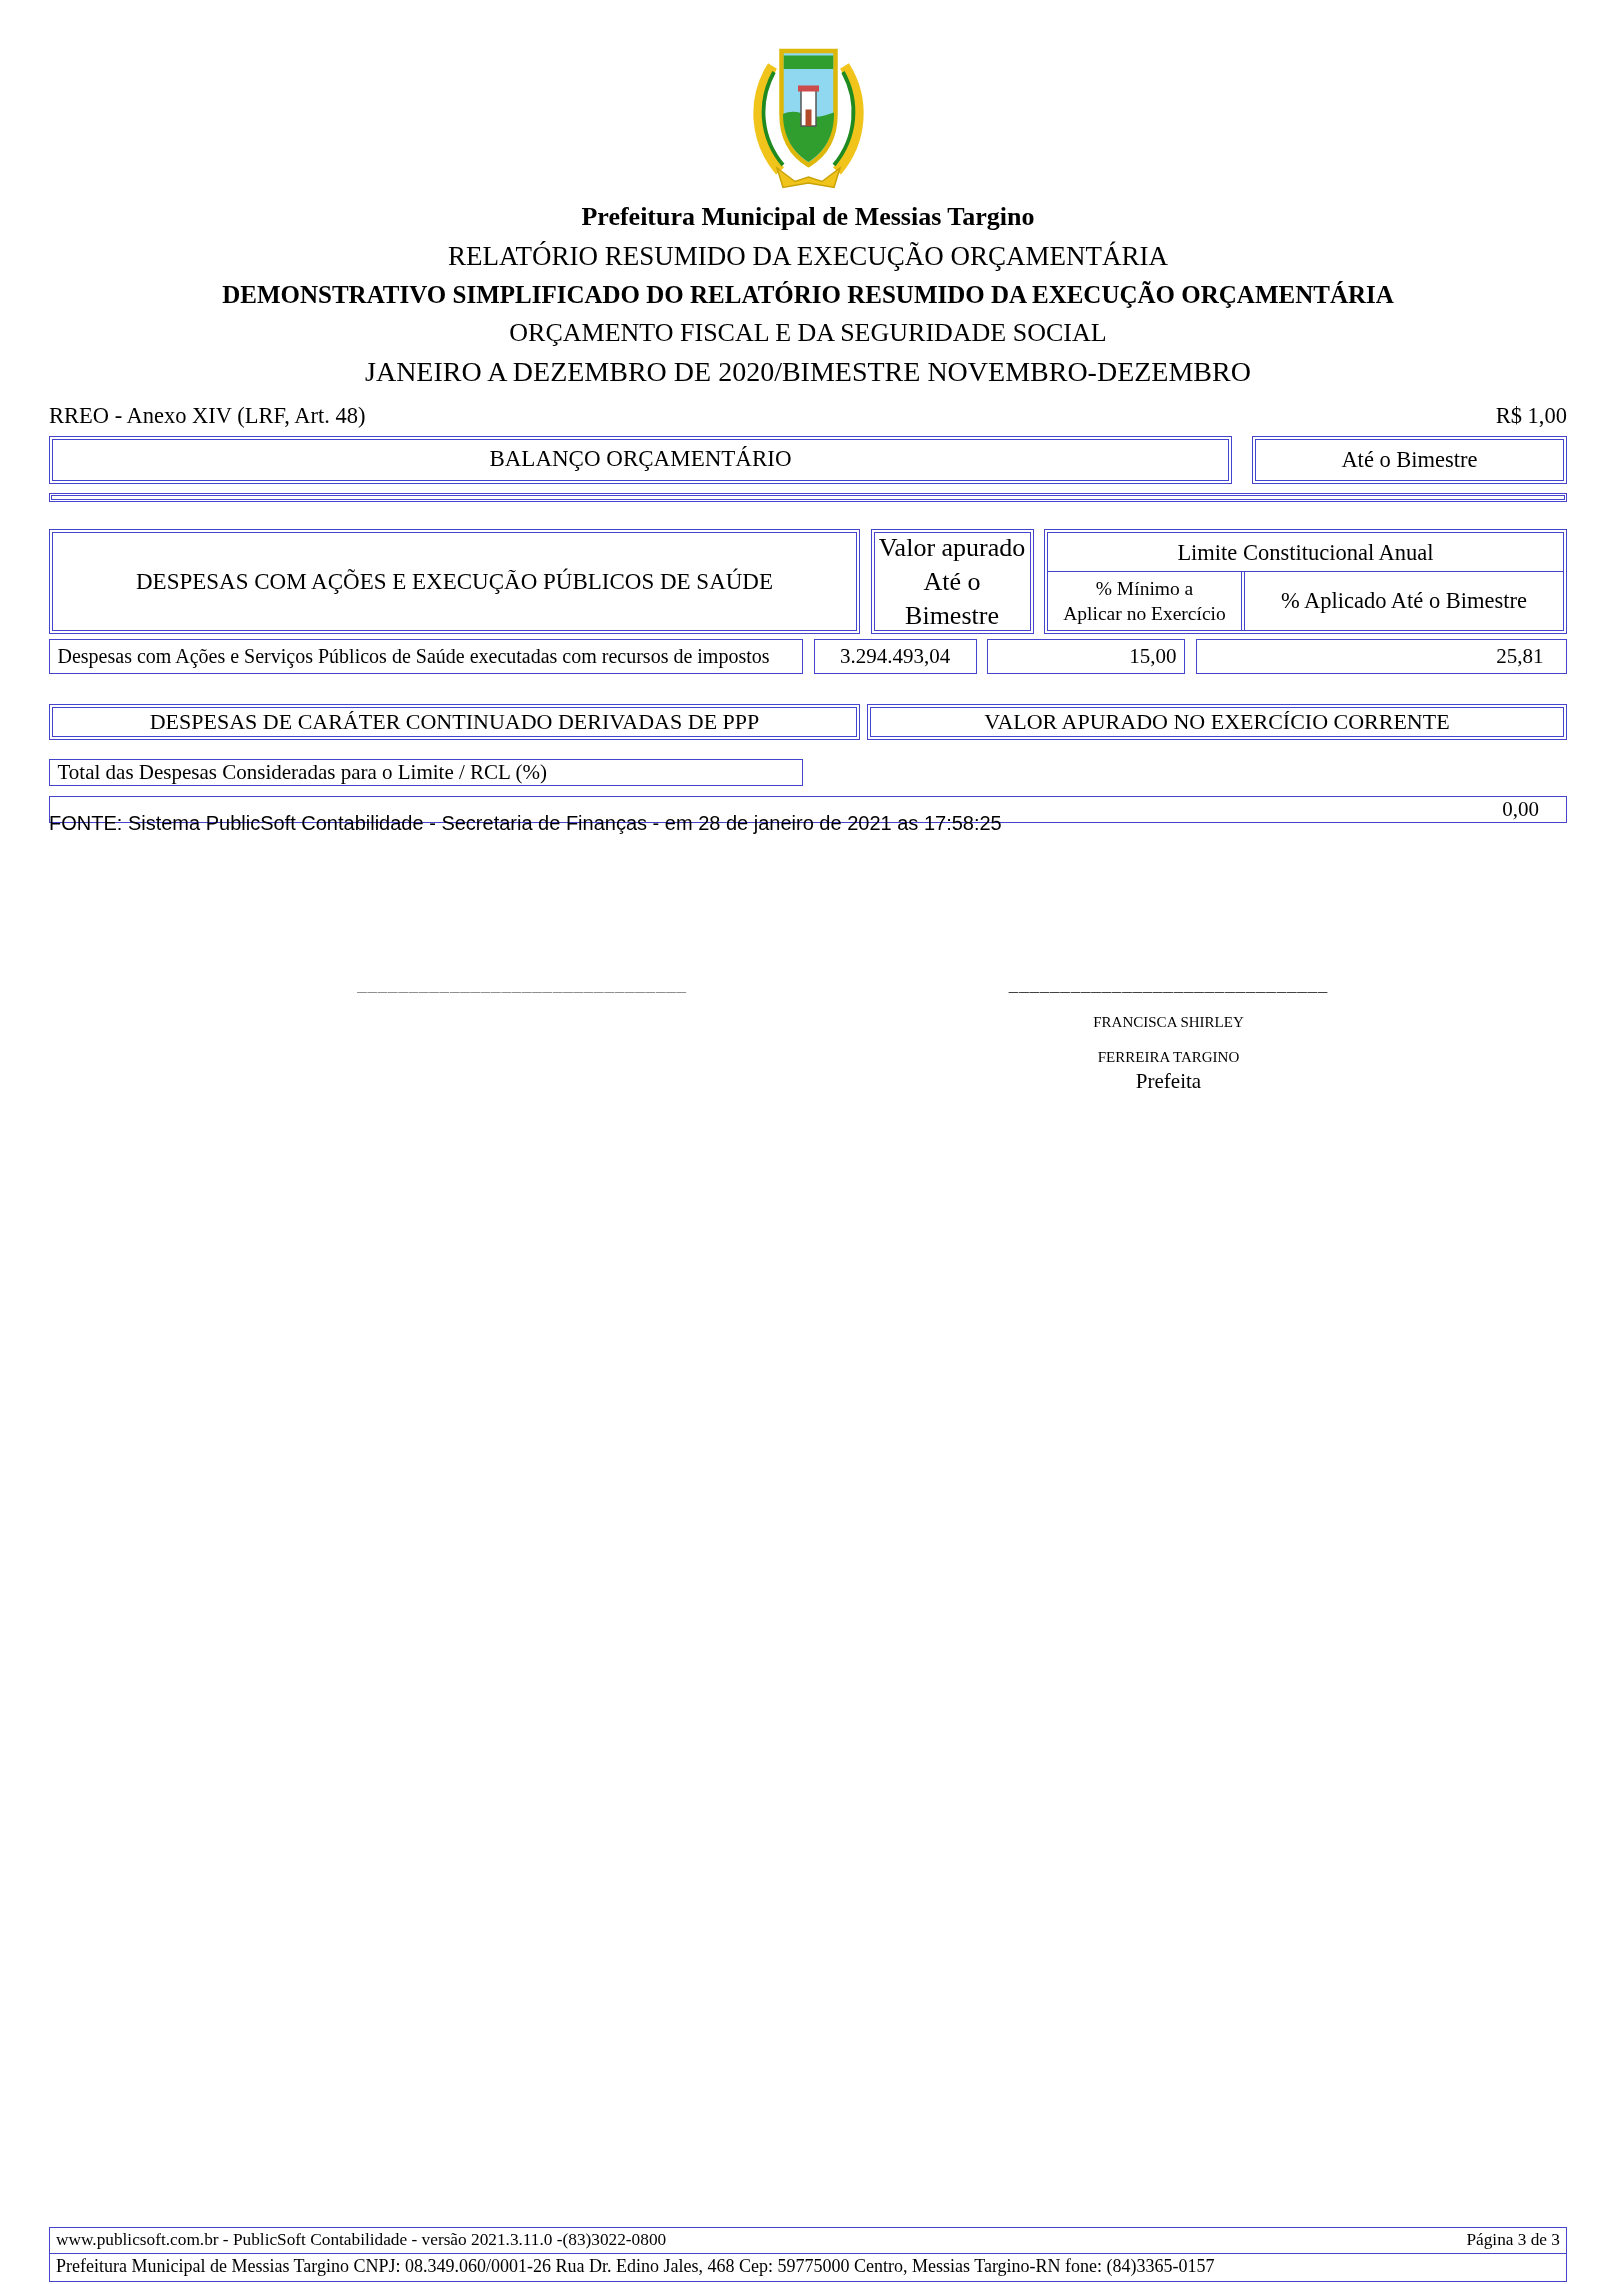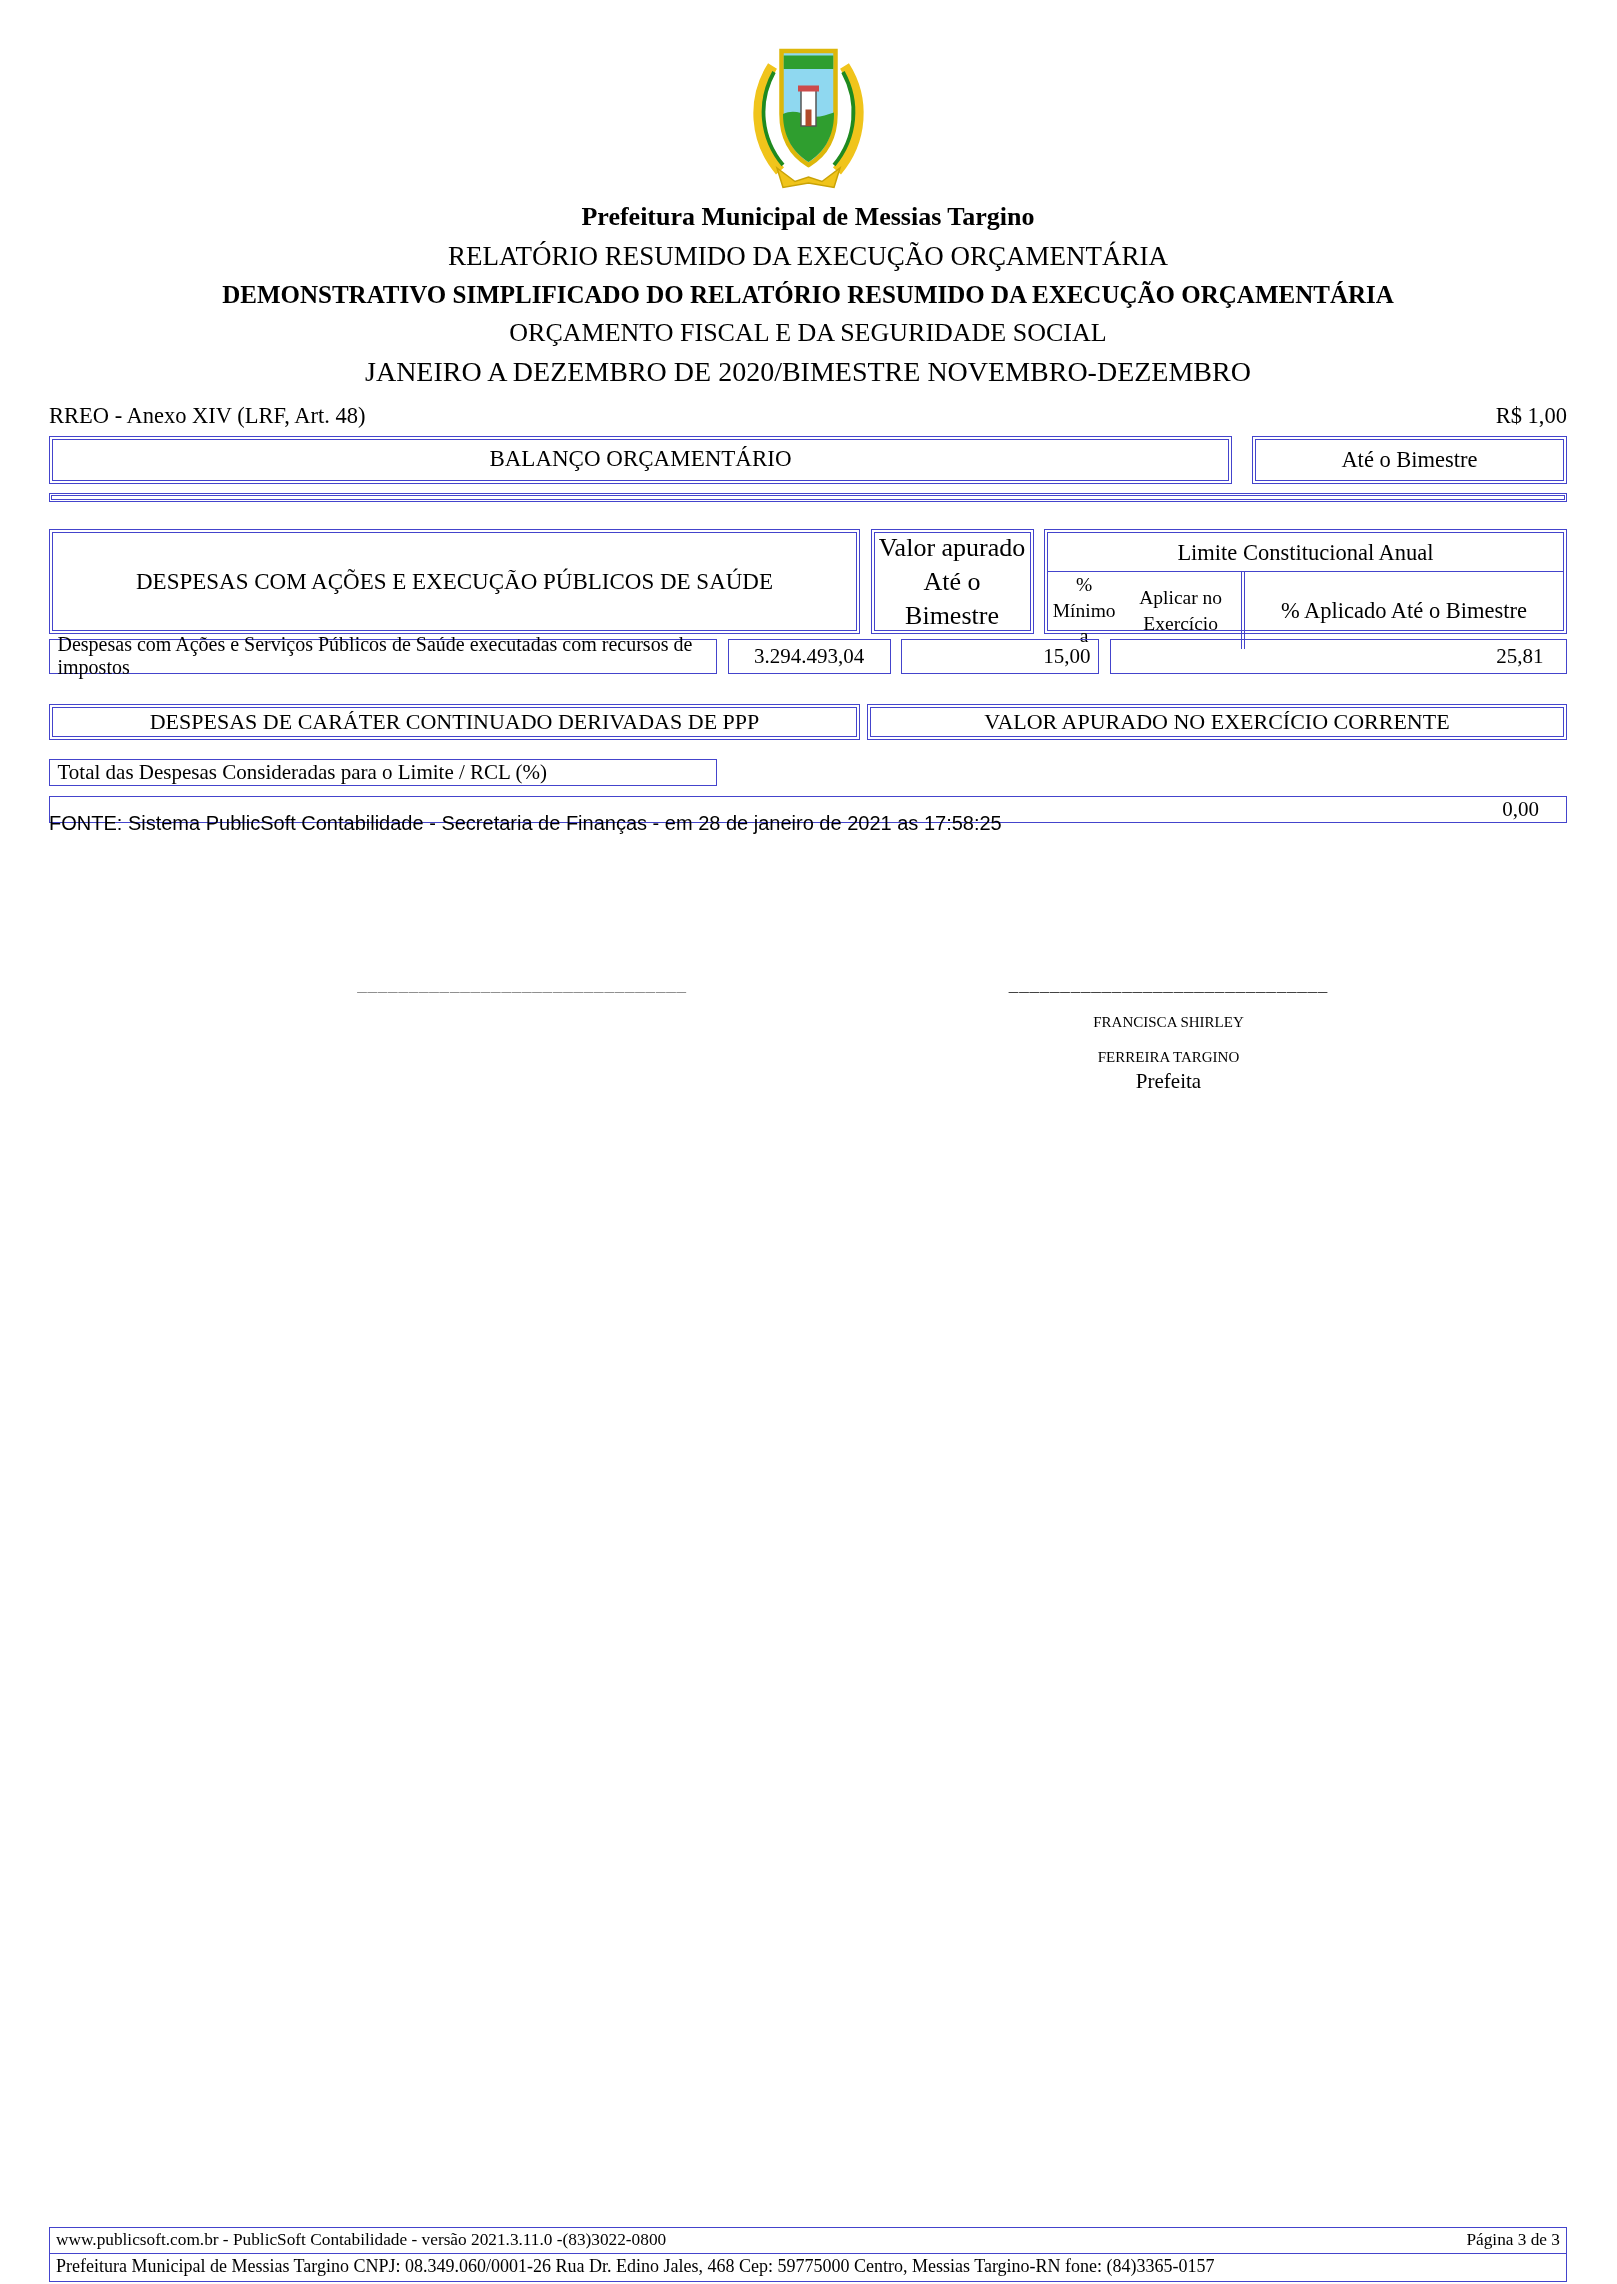--- a/index.html
+++ b/index.html
@@ -28,26 +28,26 @@
   .balanco-right{ width:315px; text-align:center; font-size:22.5px; padding:6.8px 0; }
   .strip{ margin-top:9px; height:9.8px; border:3.8px double var(--bd); }
 
   
   .saude-header{ display:flex; gap:10.5px; margin-top:27px; height:105px; }
   .cell-desc{ width:811px; display:flex; align-items:center; justify-content:center; font-size:23px; text-align:center; }
   .cell-valor{ width:163px; display:flex; flex-direction:column; align-items:center; justify-content:center; font-size:26px; line-height:1.3; text-align:center; }
   .cell-group{ flex:1; display:flex; flex-direction:column; }
   .group-title{ font-size:22.5px; text-align:center; padding:6.8px 0 5.3px; border-bottom:1.5px solid var(--bd); }
   .group-cols{ flex:1; display:flex; }
-  .group-col-min{ width:197px; border-right:4.5px double var(--bd); display:flex; flex-direction:row; align-items:center; justify-content:center; font-size:19.5px; line-height:1.3; text-align:center; }
+  .group-col-min{ width:197px; border-right:4.5px double var(--bd); display:flex; flex-direction:column; align-items:center; justify-content:center; font-size:19.5px; line-height:1.3; text-align:center; }
   .group-col-apl{ flex:1; display:flex; align-items:center; justify-content:center; font-size:22.5px; }
 
   .data-row{ display:flex; gap:10.5px; margin-top:4.5px; height:35px; font-size:20px; }
   .dc{ border:1.5px solid var(--bd); display:flex; align-items:center; }
-  .dc-desc{ width:668px; padding-left:7.5px; }
+  .dc-desc{ width:754px; padding-left:7.5px; }
   .dc-valor{ width:163px; justify-content:center; font-size:21px; }
   .dc-min{ width:198px; justify-content:flex-end; padding-right:7.5px; font-size:21px; }
   .dc-apl{ flex:1; justify-content:flex-end; padding-right:22.5px; font-size:21px; }
 
   
   .ppp-header{ display:flex; gap:7px; margin-top:30px; height:36px; }
   .ppp-desc{ width:811px; display:flex; align-items:center; justify-content:center; font-size:22px; }
   .ppp-valor{ flex:1; display:flex; align-items:center; justify-content:center; font-size:22px; }
   .ppp-row{ display:flex; gap:10.5px; margin-top:19px; height:35px;flex-direction:column; }
   .ppp-row .dc-desc{ font-size:21px; }

